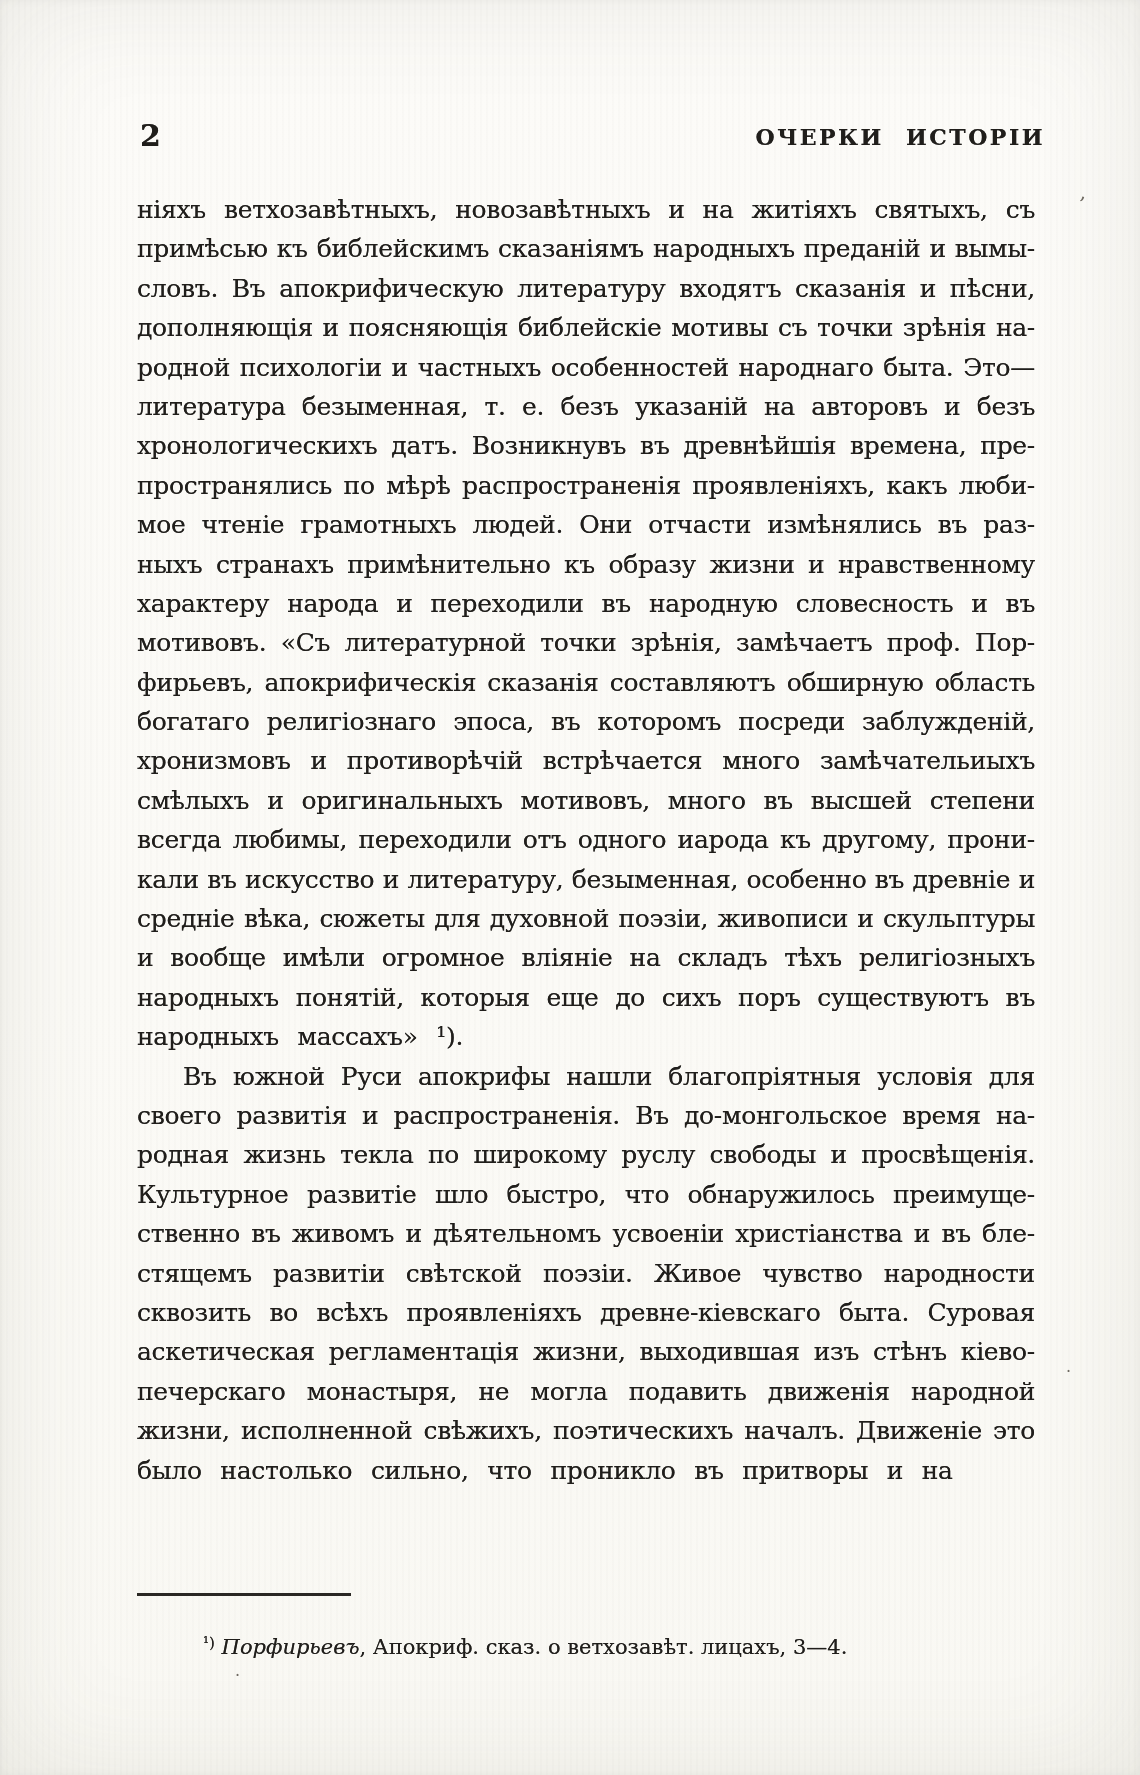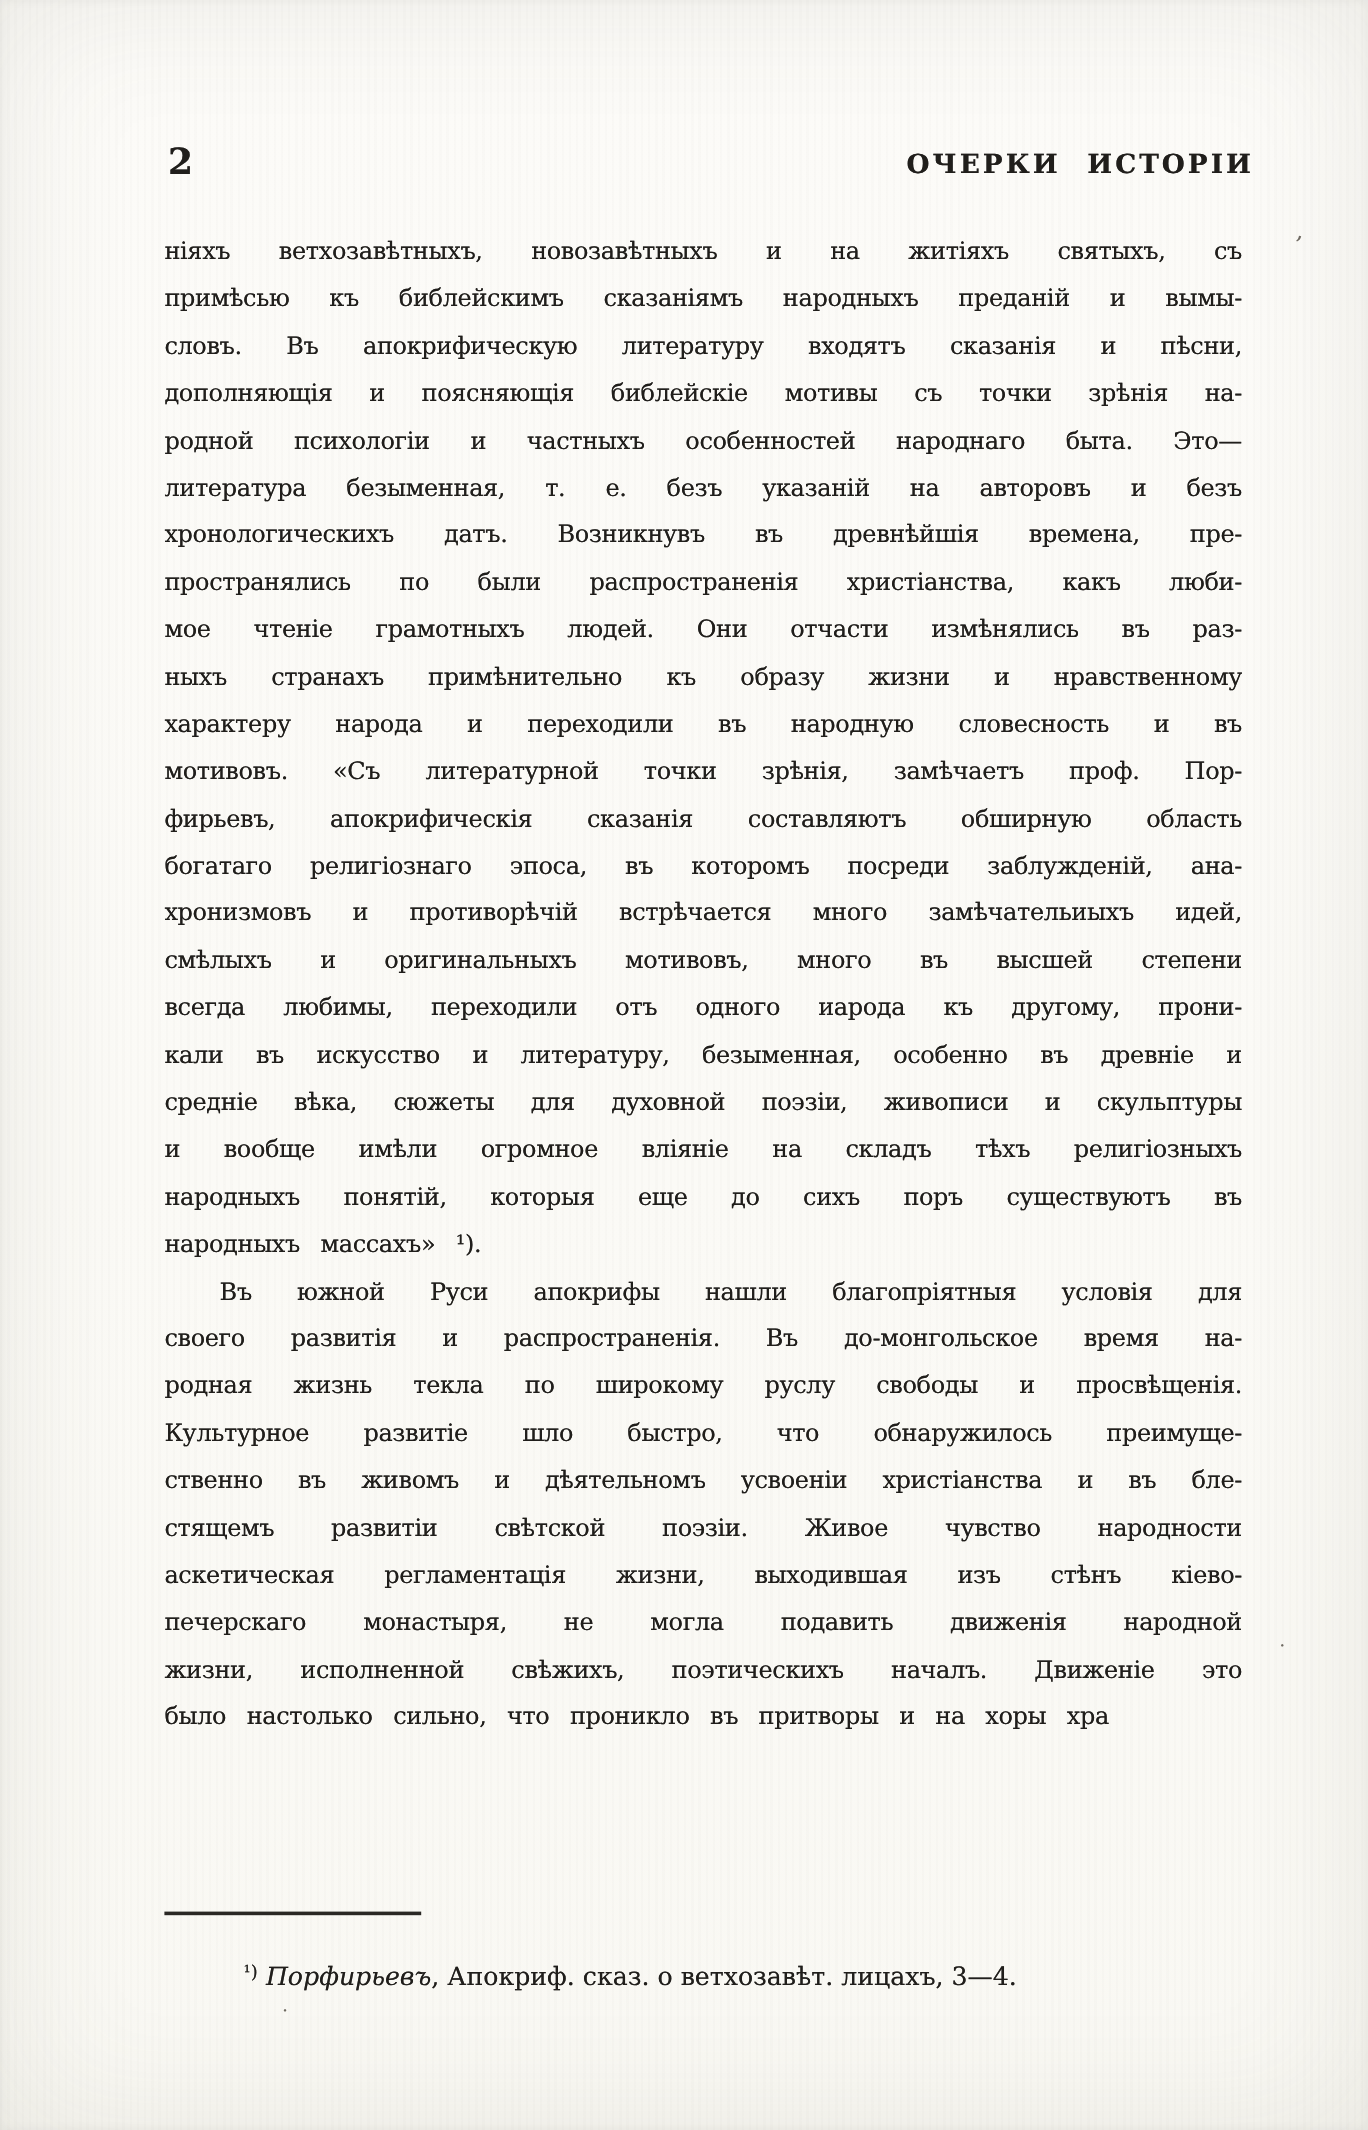--- a/index.html
+++ b/index.html
@@ -37,21 +37,21 @@
     position:absolute;left:0;right:0;top:8px;
     text-align:right;
     transform:translateX(10px);
     font-size:22px;font-weight:700;
     letter-spacing:2.5px;word-spacing:12px;
     text-shadow:0 0 .4px rgba(0,0,0,.6);
   }
 
   .text-block{
     position:absolute;top:190px;left:137px;width:898px;
-    font-size:20px;
+    font-size:25px;
     letter-spacing:-0.3px;
     overflow:hidden;
   }
   .line{
     height:39.4px;line-height:39.4px;
     overflow:hidden;
     white-space:normal;
     text-shadow:0 0 .45px rgba(0,0,0,.7);
   }
   .line.j{text-align:justify;text-align-last:justify;}
@@ -90,41 +90,42 @@
   </div>
 
   <div class="text-block">
       <div class="line j">ніяхъ ветхозавѣтныхъ, новозавѣтныхъ и на житіяхъ святыхъ, съ</div>
       <div class="line j">примѣсью къ библейскимъ сказаніямъ народныхъ преданій и вымы-</div>
       <div class="line j">словъ. Въ апокрифическую литературу входятъ сказанія и пѣсни,</div>
       <div class="line j">дополняющія и поясняющія библейскіе мотивы съ точки зрѣнія на-</div>
       <div class="line j">родной психологіи и частныхъ особенностей народнаго быта. Это—</div>
       <div class="line j">литература безыменная, т. е. безъ указаній на авторовъ и безъ</div>
       <div class="line j">хронологическихъ датъ. Возникнувъ въ древнѣйшія времена, пре-</div>
-      <div class="line j">пространялись по были распространенія христіанства, какъ люби-</div>
+      <div class="line j">пространялись по мѣрѣ распространенія проявленіяхъ, какъ люби-</div>
       <div class="line j">мое чтеніе грамотныхъ людей. Они отчасти измѣнялись въ раз-</div>
       <div class="line j">ныхъ странахъ примѣнительно къ образу жизни и нравственному</div>
       <div class="line j">характеру народа и переходили въ народную словесность и въ</div>
       <div class="line j">мотивовъ. «Съ литературной точки зрѣнія, замѣчаетъ проф. Пор-</div>
       <div class="line j">фирьевъ, апокрифическія сказанія составляютъ обширную область</div>
       <div class="line j">богатаго религіознаго эпоса, въ которомъ посреди заблужденій, ана-</div>
       <div class="line j">хронизмовъ и противорѣчій встрѣчается много замѣчательиыхъ идей,</div>
       <div class="line j">смѣлыхъ и оригинальныхъ мотивовъ, много въ высшей степени</div>
       <div class="line j">всегда любимы, переходили отъ одного иарода къ другому, прони-</div>
       <div class="line j">кали въ искусство и литературу, безыменная, особенно въ древніе и</div>
       <div class="line j">средніе вѣка, сюжеты для духовной поэзіи, живописи и скульптуры</div>
       <div class="line j">и вообще имѣли огромное вліяніе на складъ тѣхъ религіозныхъ</div>
       <div class="line j">народныхъ понятій, которыя еще до сихъ поръ существуютъ въ</div>
       <div class="line wide">народныхъ массахъ» ¹).</div>
       <div class="line j ind">Въ южной Руси апокрифы нашли благопріятныя условія для</div>
       <div class="line j">своего развитія и распространенія. Въ до-монгольское время на-</div>
       <div class="line j">родная жизнь текла по широкому руслу свободы и просвѣщенія.</div>
       <div class="line j">Культурное развитіе шло быстро, что обнаружилось преимуще-</div>
       <div class="line j">ственно въ живомъ и дѣятельномъ усвоеніи христіанства и въ бле-</div>
       <div class="line j">стящемъ развитіи свѣтской поэзіи. Живое чувство народности</div>
+      <div class="line j">сквозить во всѣхъ проявленіяхъ древне-кіевскаго быта. Суровая</div>
       <div class="line j">аскетическая регламентація жизни, выходившая изъ стѣнъ кіево-</div>
       <div class="line j">печерскаго монастыря, не могла подавить движенія народной</div>
       <div class="line j">жизни, исполненной свѣжихъ, поэтическихъ началъ. Движеніе это</div>
       <div class="line wide">было настолько сильно, что проникло въ притворы и на хоры хра</div>
     </div>
 
   <div class="footnote-rule"></div>
 
   <div class="footnote"><span class="fn-marker">¹)</span> <span class="fn-author">Порфирьевъ</span><span class="fn-rest">, Апокриф. сказ. о ветхозавѣт. лицахъ, 3—4.</span></div>
 

